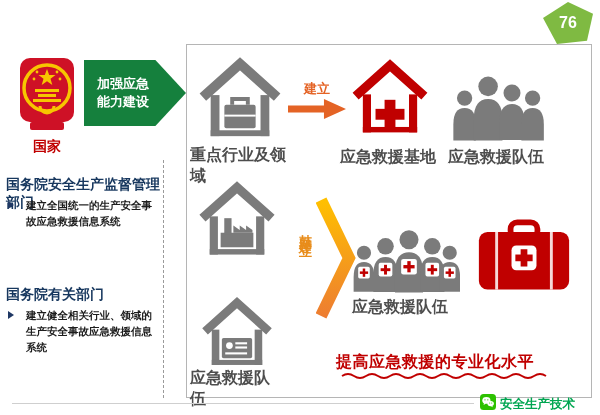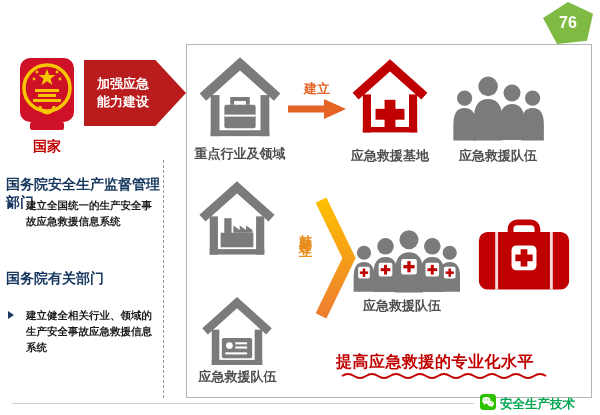--- a/index.html
+++ b/index.html
@@ -9,35 +9,35 @@
 
   
   .badge{right:7px;top:2px;width:50px;height:42px;background:#7FBA42;
          clip-path:polygon(50% 0,100% 28%,88% 92%,28% 100%,0 38%);
          display:flex;align-items:center;justify-content:center;
          color:#fff;font-weight:bold;font-size:16px;}
 
   
   .country{left:18px;top:138px;width:58px;text-align:center;color:#C00000;
            font-weight:bold;font-size:14px;}
-  .cap-arrow{left:84px;top:60px;width:102px;height:66px;background:#b91c1c;
+  .cap-arrow{left:84px;top:60px;width:102px;height:66px;background:#15803d;
              clip-path:polygon(0 0,70% 0,100% 50%,70% 100%,0 100%);
              display:flex;align-items:center;}
   .cap-arrow span{display:block;width:58px;margin-left:10px;color:#fff;
                   font-weight:bold;font-size:13px;line-height:1.35;text-align:center;}
   .v-divider{left:163px;top:160px;height:238px;width:0;border-left:1px dashed #9a9a9a;}
   .dept-title{left:6px;width:156px;color:#17375E;font-weight:bold;font-size:14px;}
   .bullet-row{left:8px;width:152px;display:flex;gap:12px;align-items:flex-start;}
   .tri{width:0;height:0;border-left:6px solid #1F3864;border-top:4px solid transparent;
        border-bottom:4px solid transparent;margin-top:3px;flex:0 0 auto;}
   .bullet-text{font-size:10.5px;line-height:1.5;color:#1d1d1d;font-weight:600;}
 
   
   .panel{left:186px;top:44px;width:404px;height:352px;border:1px solid #b5b5b5;background:#fff;}
-  .icon-label{text-align:center;font-size:13px;font-weight:bold;color:#4d4d4d;}
+  .icon-label{font-size:16px;font-weight:bold;color:#4d4d4d;}
   .build-label{left:291px;top:80px;width:52px;text-align:center;color:#E46325;
                font-weight:bold;font-size:13px;}
   .build-arrow{left:288px;top:99px;width:58px;height:20px;background:#E46325;
                clip-path:polygon(0 32%,62% 32%,62% 0,100% 50%,62% 100%,62% 68%,0 68%);}
   .encourage{left:296px;top:224px;height:86px;writing-mode:vertical-rl;
              color:#E88C1A;font-weight:bold;font-size:13px;letter-spacing:3px;}
   .slogan{left:336px;top:352px;width:246px;color:#C00000;font-weight:bold;
           font-size:16px;letter-spacing:.5px;}
 
   
@@ -100,21 +100,21 @@
   </div>
 
   <div class="abs v-divider"></div>
 
   <div class="abs dept-title" style="top:176px">国务院安全生产监督管理部门</div>
   <div class="abs bullet-row" style="top:198px">
     <span class="tri"></span>
     <span class="bullet-text">建立全国统一的生产安全事故应急救援信息系统</span>
   </div>
 
-  <div class="abs dept-title" style="top:270px">国务院有关部门</div>
+  <div class="abs dept-title" style="top:286px">国务院有关部门</div>
   <div class="abs bullet-row" style="top:308px">
     <span class="tri"></span>
     <span class="bullet-text">建立健全相关行业、领域的生产安全事故应急救援信息系统</span>
   </div>
 
   <div class="abs panel"></div>
 
   <svg class="abs" style="left:198px;top:56px;color:#7B7B7B" width="84" height="86" viewBox="0 0 84 88">
     <use href="#houseFrame"></use>
     <g fill="currentColor">

